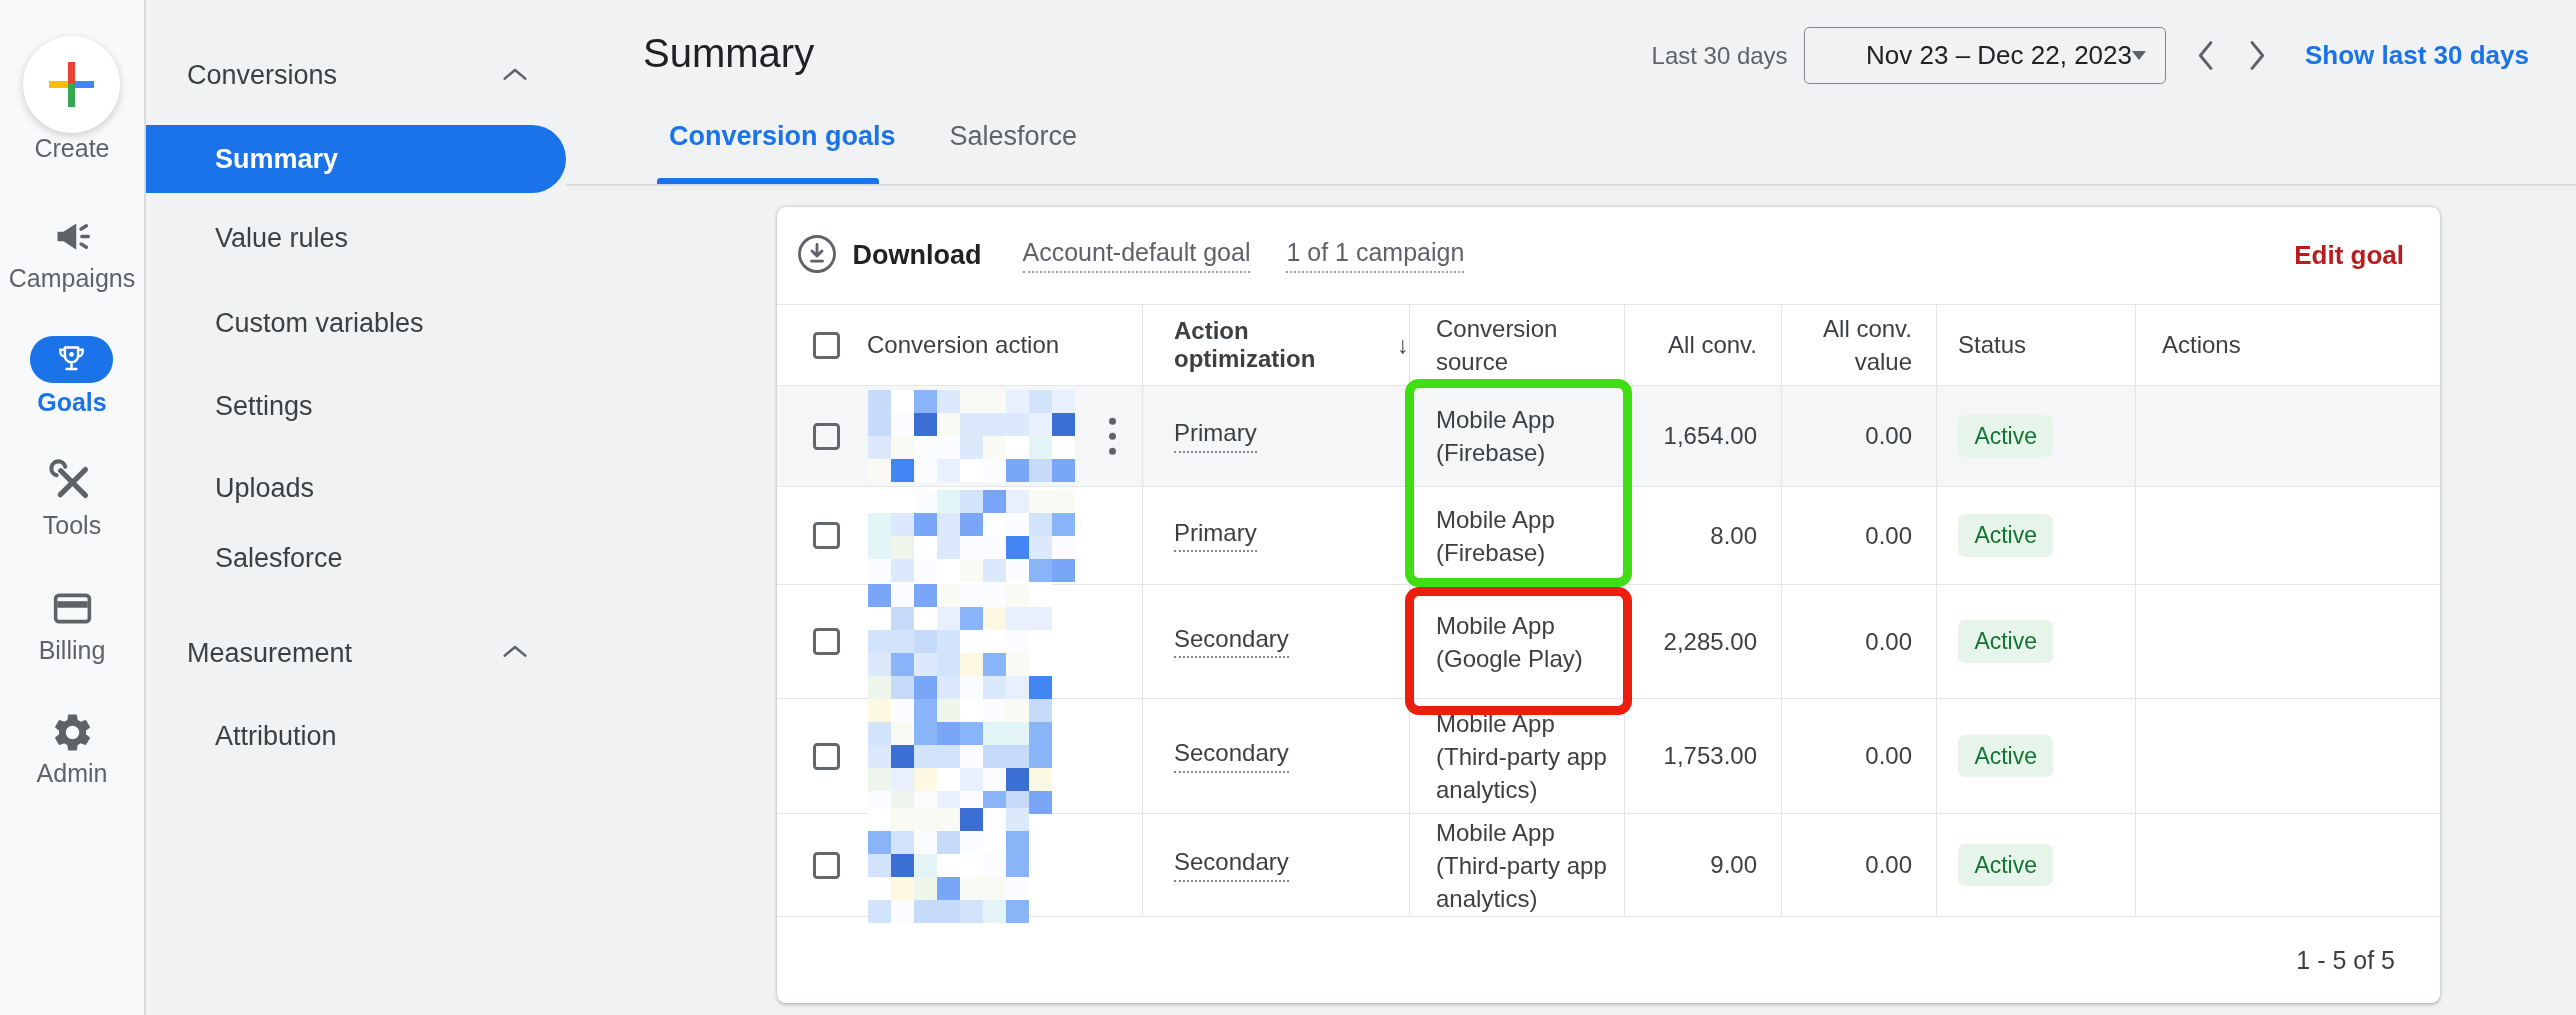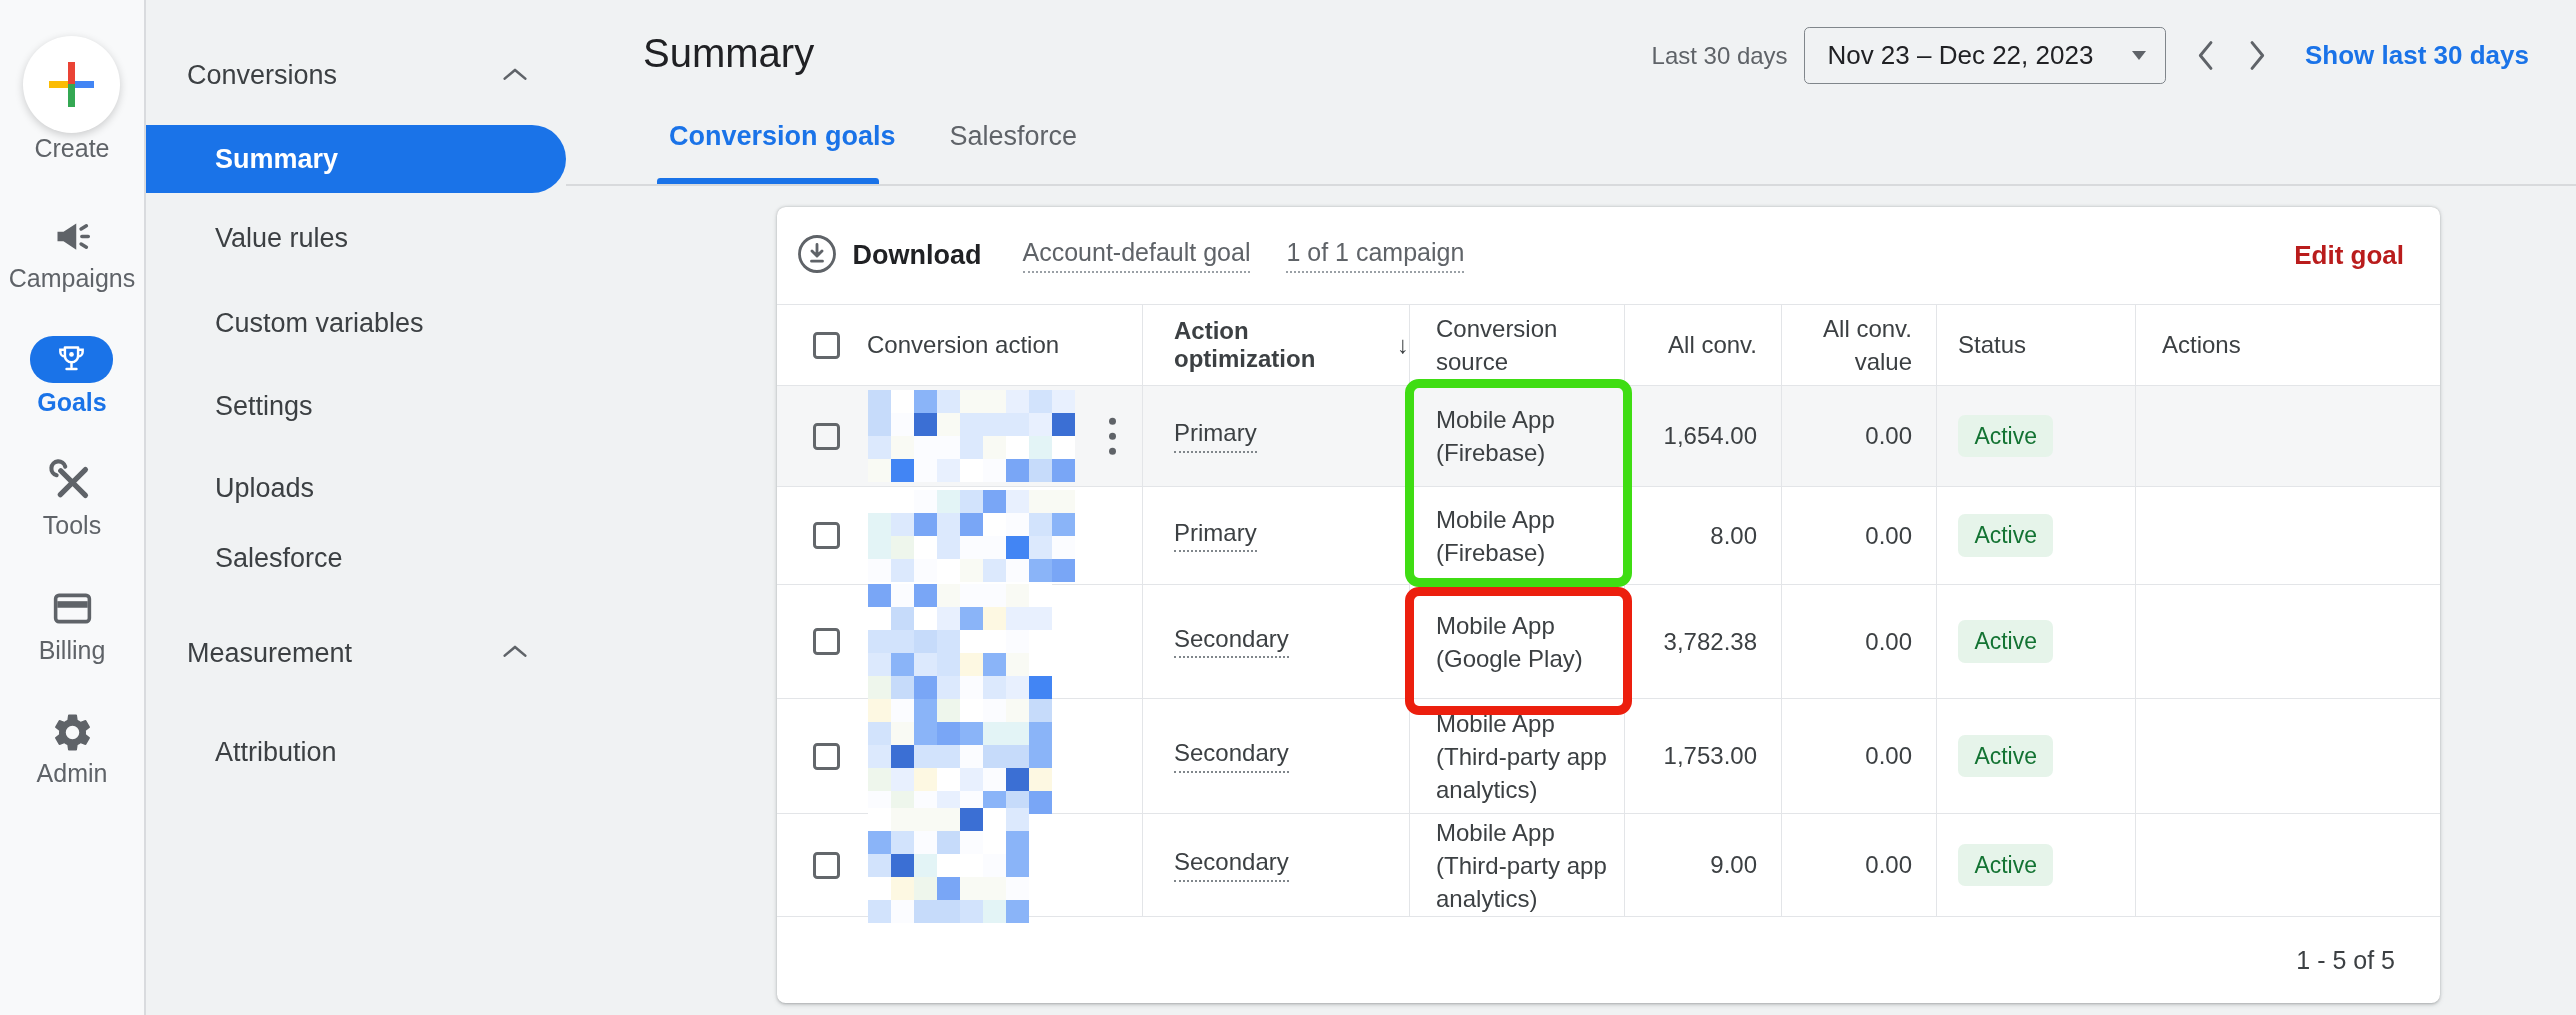--- a/index.html
+++ b/index.html
@@ -30,21 +30,21 @@
     border-radius:0 38px 38px 0; display:flex; align-items:center; cursor:pointer; }
   #nav-pill span { margin-left:69px; font-size:27px; color:#fff; font-weight:bold; }
 
   
   #main-header { position:absolute; left:566px; top:0; right:0; height:186px; }
   #main-header .divider { position:absolute; left:0; right:0; top:184px; height:1.7px; background:#d8dadc; }
   #page-title { position:absolute; left:77px; top:31px; font-size:40px; color:#202124; font-weight:400; }
   #date-controls { position:absolute; right:47px; top:26px; height:59px; display:flex; align-items:center; }
   #date-label { font-size:24px; color:#5f6368; margin-right:16.4px; }
   #date-box { width:362px; height:57px; border:1.7px solid #80868b; border-radius:5.2px; display:flex;
-    align-items:center; justify-content:space-between; padding:0 19px 0 22.4px; cursor:pointer; }
+    align-items:center; justify-content:flex-end; padding:0 19px 0 22.4px; cursor:pointer; }
   #date-box .date-text { font-size:26px; color:#202124; }
   .caret-down { width:0; height:0; border-left:7.8px solid transparent; border-right:7.8px solid transparent;
     border-top:9.5px solid #5f6368; }
   .nav-arrow-btn { width:40px; height:52px; display:flex; align-items:center; justify-content:center; cursor:pointer; }
   #prev-btn { margin-left:19px; } #next-btn { margin-left:12px; }
   #show-link { margin-left:28px; font-size:26px; color:#1a73e8; font-weight:bold; cursor:pointer; }
 
   #tabs { position:absolute; left:103px; top:121px; display:flex; gap:54px; }
   .tab { font-size:27px; cursor:pointer; }
   .tab.active { color:#1a73e8; font-weight:bold; }
@@ -201,21 +201,21 @@
       </div>
 
     <div class="nav-header" style="top:633px;">
       <span>Measurement</span>
     </div>
     <span class="nav-caret" style="top:643px;">
       <svg width="26" height="15.5" viewBox="0 0 24 14">
           <path d="M2.5 11.5 L12 3.5 L21.5 11.5" fill="none" stroke="#5f6368" stroke-width="2.4" stroke-linecap="round" stroke-linejoin="round"></path>
         </svg>
     </span>
-    <div class="nav-item" style="top:732px;">
+    <div class="nav-item" style="top:716px;">
         <span>Attribution</span>
       </div>
   </div>
 
   <div id="main-header">
     <div id="page-title">Summary</div>
 
     <div id="date-controls">
       <span id="date-label">Last 30 days</span>
       <div id="date-box">
@@ -455,21 +455,21 @@
               <span style="background: rgb(66, 133, 244);"></span>
             </div>
           </div>
           <div class="cell c2 vline">
             <span class="opt-label">Secondary</span>
           </div>
           <div class="cell c3 vline">
             <div class="src-text">Mobile App (Google Play)</div>
           </div>
           <div class="cell c4 vline num">
-            <span class="num-text">3,782.38</span>
+            <span class="num-text">2,285.00</span>
           </div>
           <div class="cell c5 vline num">
             <span class="num-text">0.00</span>
           </div>
           <div class="cell c6 vline">
             <span class="status-chip">Active</span>
           </div>
           <div class="cell c7"></div>
         </div>
         <div class="trow body-row" style="height: 115px;">

